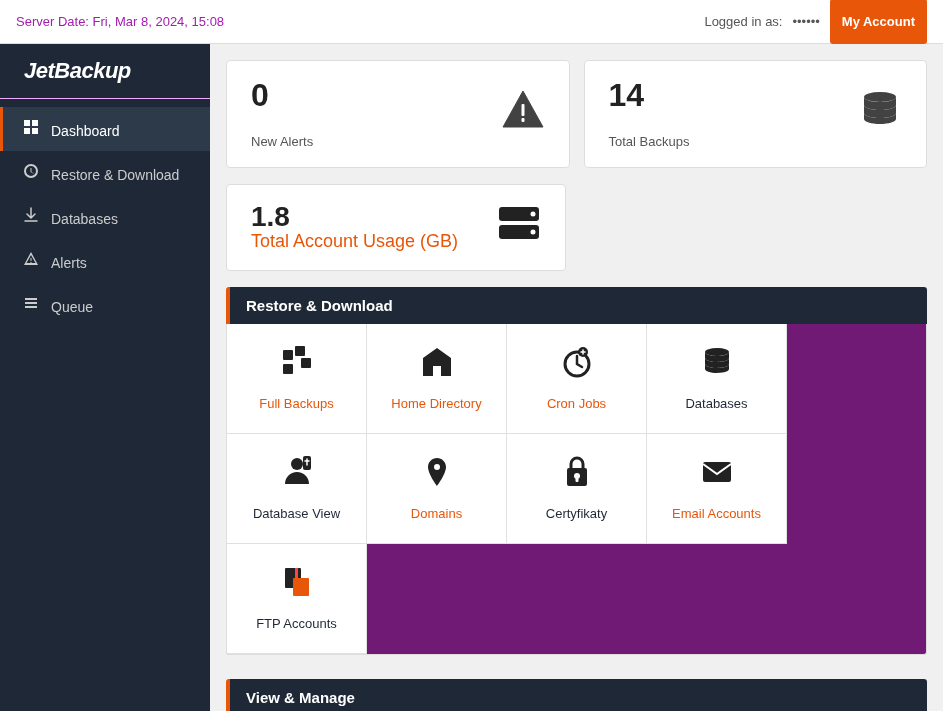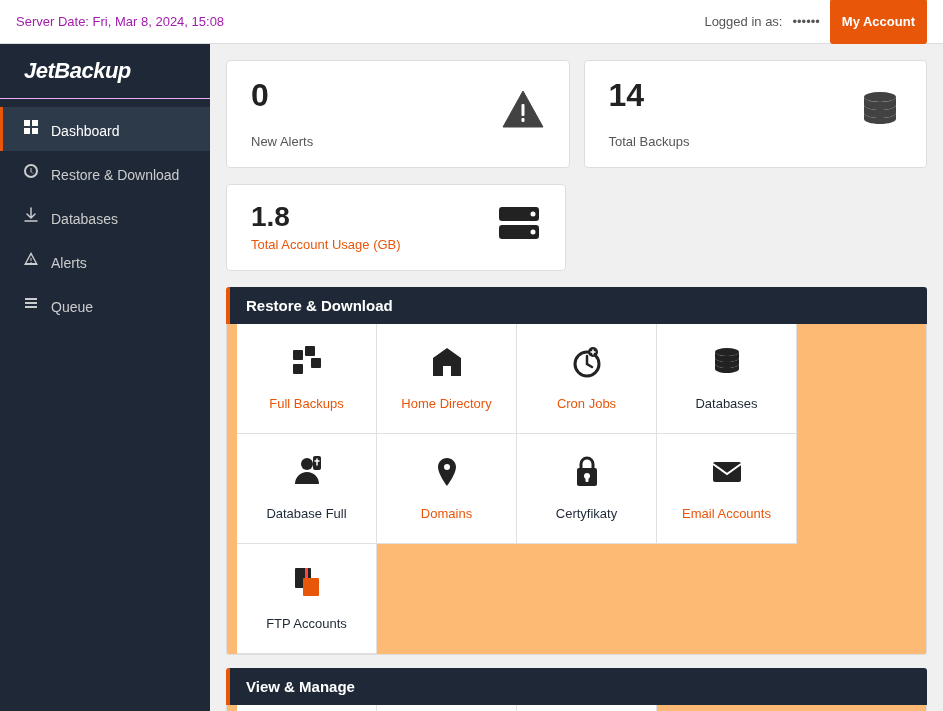--- a/index.html
+++ b/index.html
@@ -98,45 +98,44 @@
       background: #fff;
       border: 1px solid #ddd;
       border-radius: 4px;
       padding: 18px 24px;
       display: flex;
       align-items: center;
       justify-content: space-between;
       width: 340px;
     }
     .usage-value { font-size: 28px; font-weight: bold; color: #222; line-height: 1; }
-    .usage-label { font-size: 13px; color: #e8560a; margin-top: 6px; }
+    .usage-label { font-size: 18px; color: #e8560a; }
     .usage-icon { font-size: 38px; color: #222; }
 
     
     .section-header {
       background: #1e2836;
       color: #fff;
       padding: 10px 16px;
       font-size: 15px;
       font-weight: bold;
       border-radius: 3px 3px 0 0;
       margin-bottom: 0;
       border-left: 4px solid #e8560a;
     }
 
     
     .cards-grid {
       display: flex;
       flex-wrap: wrap;
-      background: #fdba74;
+      background: #701a75;
       border: 1px solid #ddd;
       border-top: none;
       border-radius: 0 0 3px 3px;
-      margin-bottom: 13px;
-      padding-left: 10px;
+      margin-bottom: 24px;
     }
     .grid-card {
       width: 140px;
       min-height: 110px;
       display: flex;
       flex-direction: column;
       align-items: center;
       justify-content: center;
       gap: 8px;
       border-right: 1px solid #e0e0e0;
@@ -322,21 +321,21 @@
 
         <div class="grid-card">
           <div class="grid-card-icon">
             <svg width="36" height="36" viewBox="0 0 36 36" fill="#222">
               <circle cx="18" cy="10" r="6"></circle>
               <path d="M6 30c0-6.63 5.37-12 12-12s12 5.37 12 12"></path>
               <rect x="24" y="2" width="8" height="14" rx="2" fill="#222"></rect>
               <path d="M26 7h4M28 5v6" stroke="white" stroke-width="1.5" stroke-linecap="round"></path>
             </svg>
           </div>
-          <div class="grid-card-label dark">Database Full</div>
+          <div class="grid-card-label dark">Database View</div>
         </div>
 
         <div class="grid-card">
           <div class="grid-card-icon">
     <svg width="36" height="36" viewBox="0 0 36 36" fill="#222">
       <path d="M18 4C13 4 9 8 9 13c0 7 9 19 9 19s9-12 9-19c0-5-4-9-9-9zm0 12a3 3 0 1 1 0-6 3 3 0 0 1 0 6z"></path>
     </svg>
   </div>
           <div class="grid-card-label">Domains</div>
         </div>

